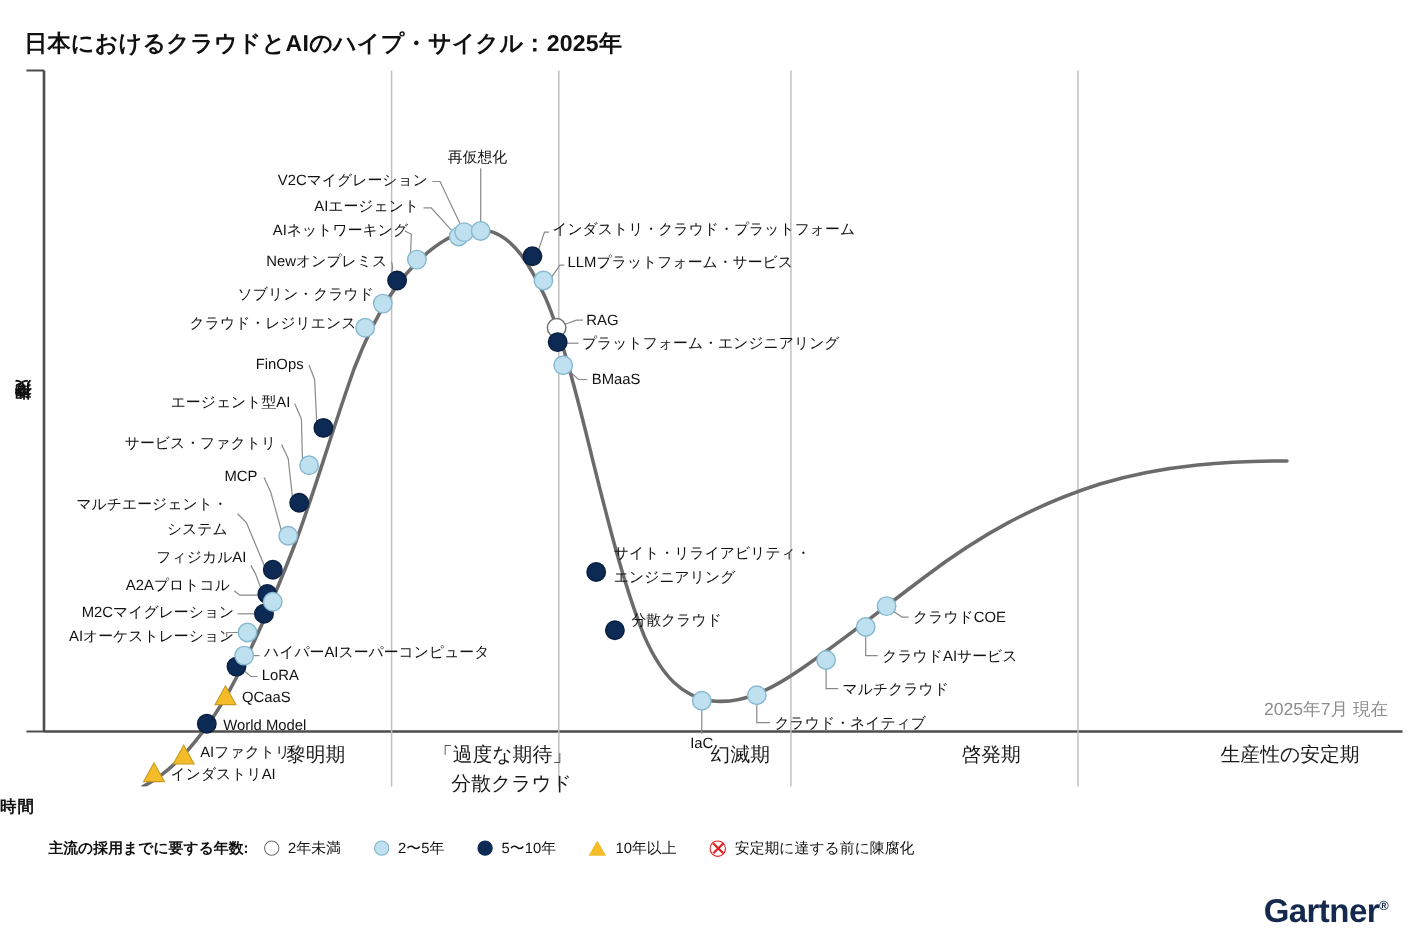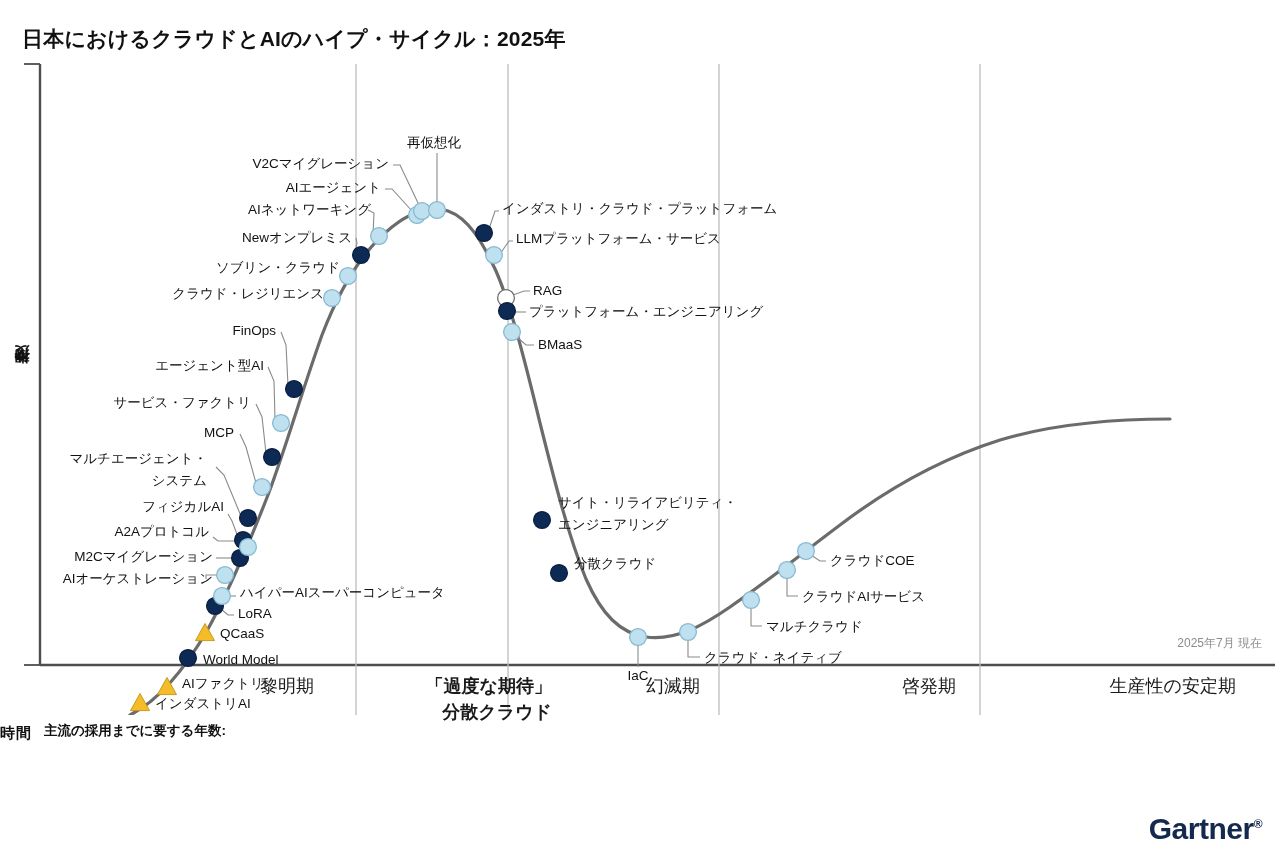--- a/index.html
+++ b/index.html
@@ -52,27 +52,27 @@
     position: absolute;
     font-size: 18px;
     color: #1a1a1a;
     text-align: right;
     line-height: 1.45;
   }
 
   #now-annotation {
     position: absolute;
     right: 18px; top: 635px;
-    font-size: 12px;
+    font-size: 16px;
     color: #8c8c8c;
   }
 
   #legend {
     position: absolute;
-    left: 44px; top: 722px;
+    left: 44px; top: 762px;
     display: flex;
     align-items: center;
     gap: 0px;
     font-size: 13.5px;
     color: #111;
   }
   #legend-title { font-weight: bold; margin-right: 14px; white-space: nowrap; }
   .legend-item {
     display: flex; align-items: center;
     margin-right: 30px;
@@ -331,36 +331,58 @@
 
   <div class="axis-title" id="y-axis-title">期待度</div>
 </div>
 
 <div class="axis-title" id="x-axis-title">時間</div>
 
 <div id="phase-labels">
     <div class="phase-label" style="left: 94px; top: 673px; width: 220px;">
       <div>黎明期</div>
     </div>
-    <div class="phase-label" style="left: 332px; top: 673px; width: 220px; font-weight: bold;">
+    <div class="phase-label" style="left: 300px; top: 673px; width: 220px;">
       <div>「過度な期待」</div>
       <div>分散クラウド</div>
     </div>
     <div class="phase-label" style="left: 480px; top: 673px; width: 220px;">
       <div>幻滅期</div>
     </div>
-    <div class="phase-label" style="left: 736px; top: 673px; width: 220px;">
+    <div class="phase-label" style="left: 708px; top: 673px; width: 220px;">
       <div>啓発期</div>
     </div>
     <div class="phase-label" style="left: 1016px; top: 673px; width: 220px;">
       <div>生産性の安定期</div>
     </div>
   </div>
 
 <div id="now-annotation">2025年7月 現在</div>
 
 <div id="legend">
   <span id="legend-title">主流の採用までに要する年数:</span>
+  <span id="legend-items" style="display: flex; align-items: center;">
+      <span class="legend-item">
+        <span class="swatch-circle sw-white"></span>
+        <span class="lg-label">2年未満</span>
+      </span>
+      <span class="legend-item">
+        <span class="swatch-circle sw-light"></span>
+        <span class="lg-label">2〜5年</span>
+      </span>
+      <span class="legend-item">
+        <span class="swatch-circle sw-navy"></span>
+        <span class="lg-label">5〜10年</span>
+      </span>
+      <span class="legend-item">
+        <span class="swatch-tri"></span>
+        <span class="lg-label">10年以上</span>
+      </span>
+      <span class="legend-item">
+        <span class="swatch-obs"></span>
+        <span class="lg-label">安定期に達する前に陳腐化</span>
+      </span>
+    </span>
 </div>
 
 <div id="gartner-logo">
   <span>Gartner</span><span class="reg">®</span>
 </div>
 
 </body></html>

